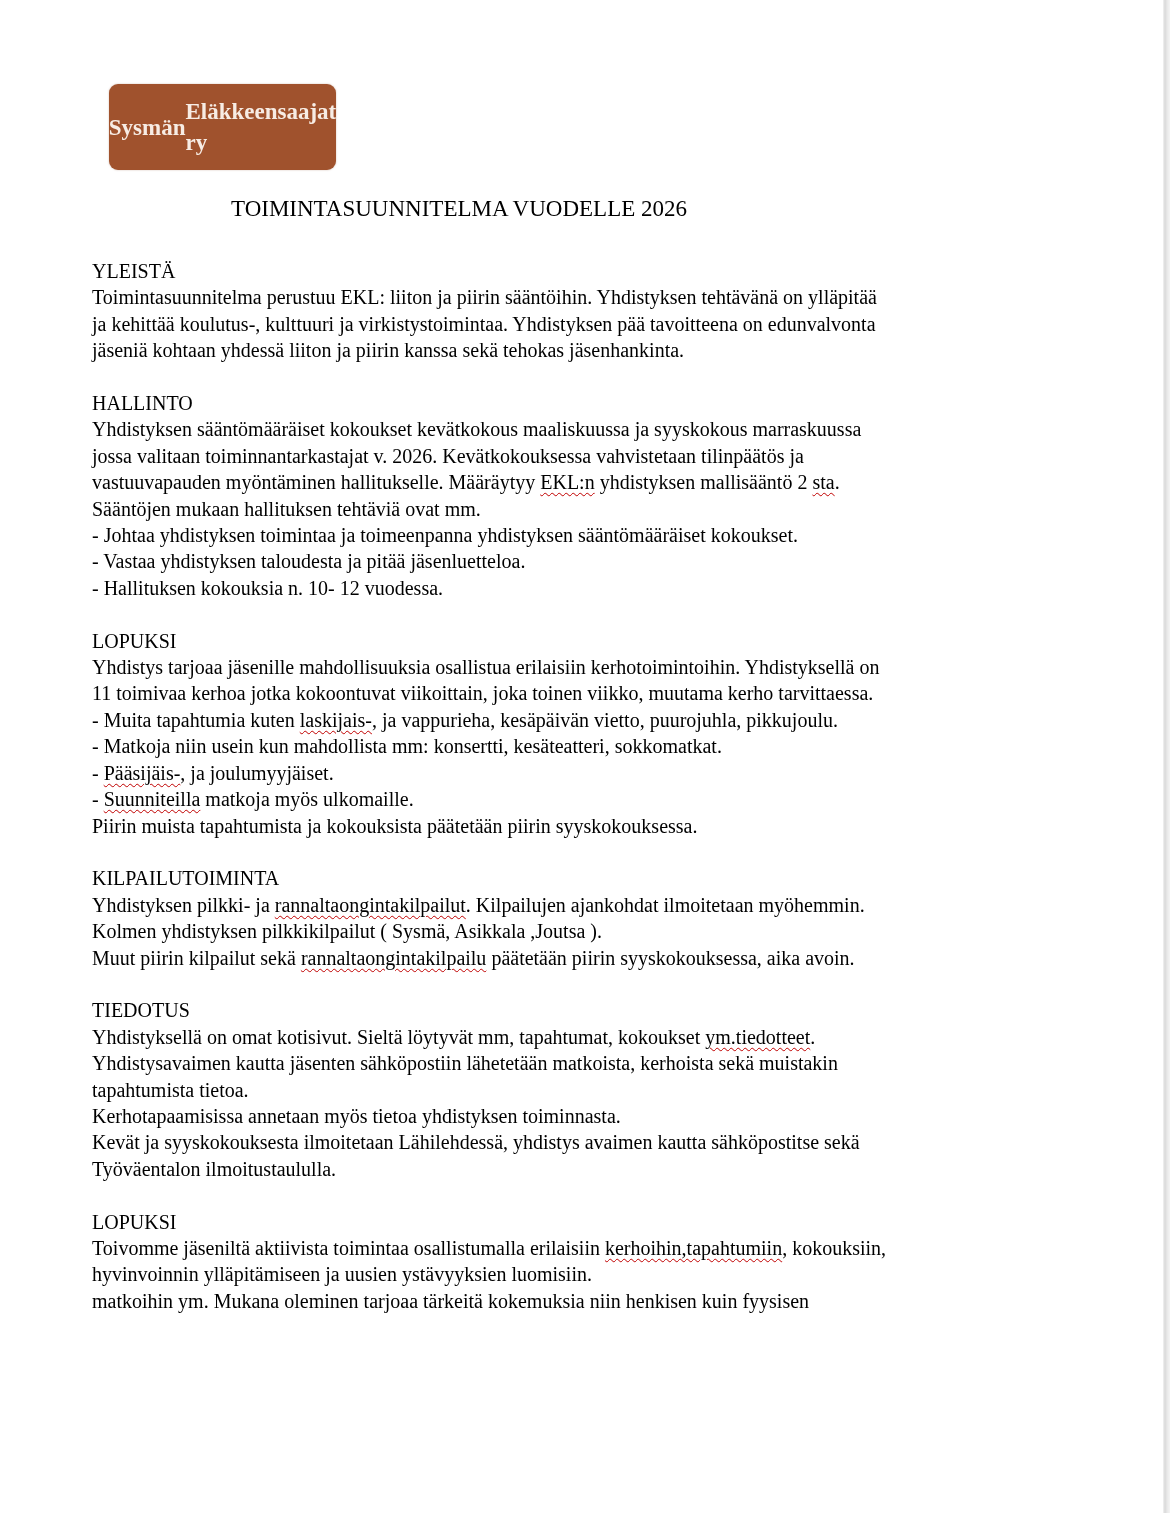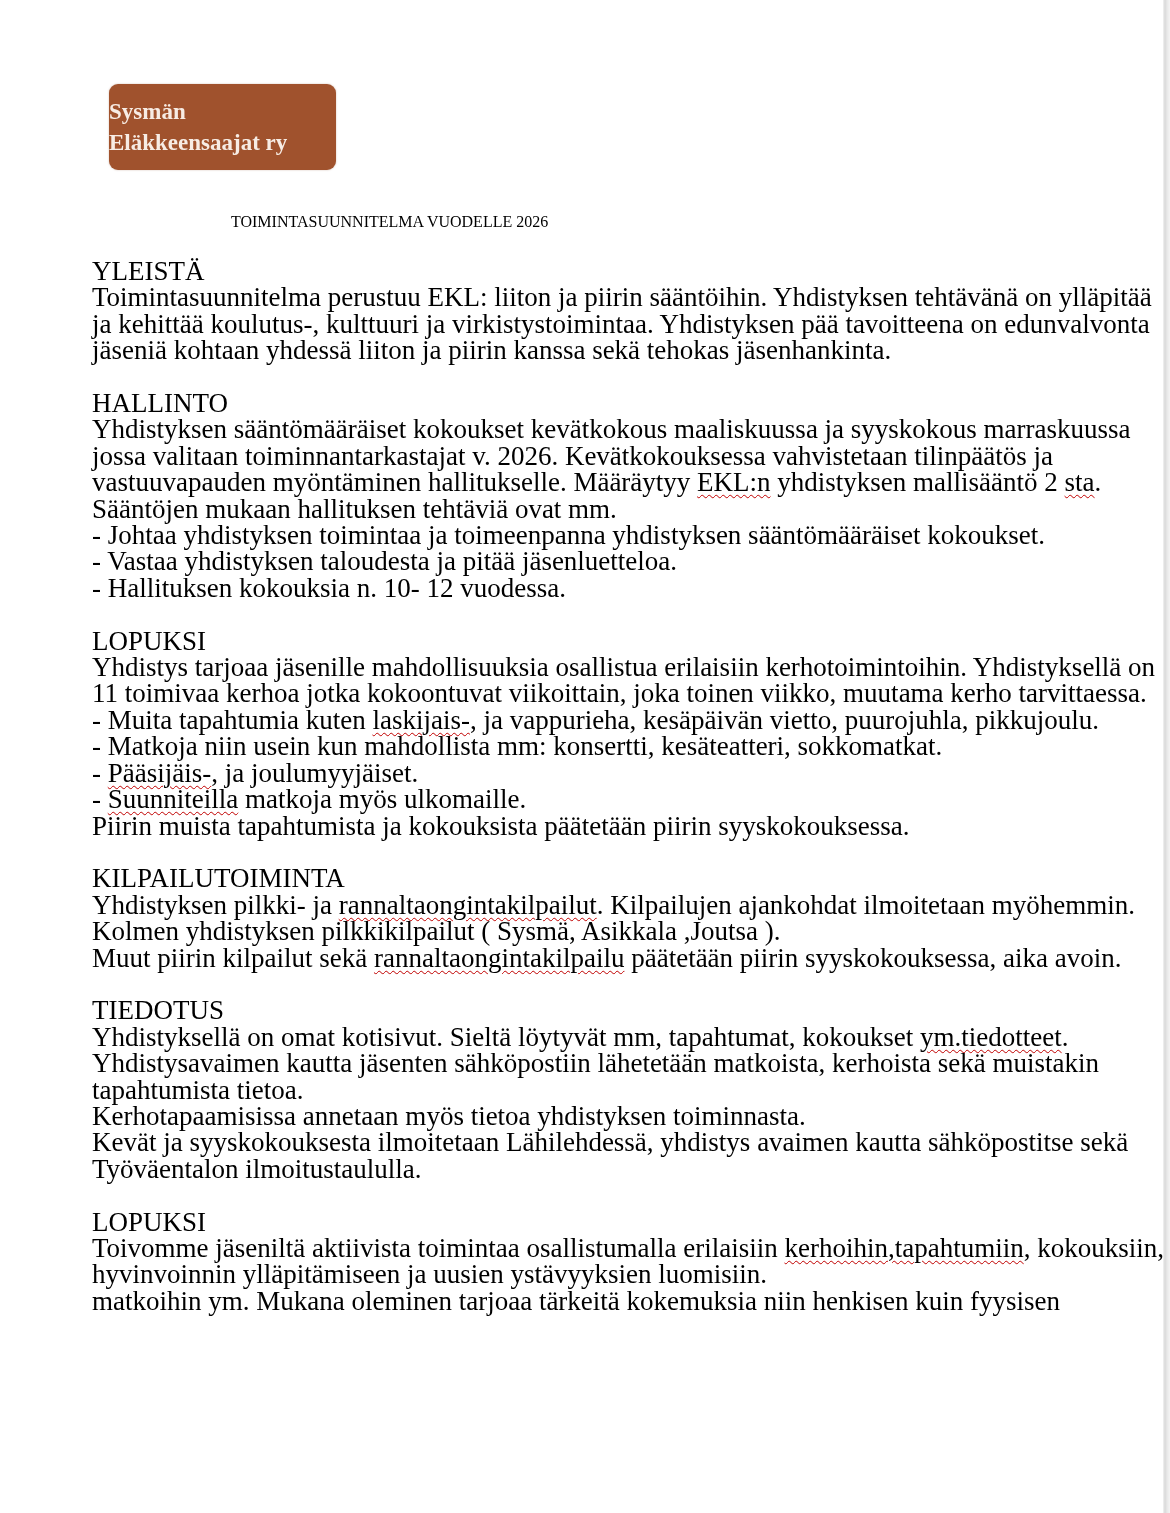--- a/index.html
+++ b/index.html
@@ -34,44 +34,44 @@
     .logo {
       position: absolute;
       left: 109px;
       top: 84px;
       width: 227px;
       height: 86px;
       background: #a0522d;
       border-radius: 9px;
       box-shadow: 0 0 2px rgba(120, 60, 30, 0.35);
       display: flex;
-      flex-direction: column;
+      align-items: center;
       justify-content: center;
       color: #f7ece4;
       font-family: "Liberation Serif", "DejaVu Serif", serif;
       font-weight: bold;
       font-size: 23px;
       line-height: 31px;
     }
     .logo span { display: block; }
     .doc-title {
       position: absolute;
       left: 231px;
-      top: 209px;
-      font-size: 16px;
+      top: 196px;
+      font-size: 23px;
       line-height: 26px;
       white-space: nowrap;
       font-family: Liberation Serif, serif;
     }
     .content {
       position: absolute;
       left: 92px;
       top: 258px;
       width: 1000px;
-      font-size: 27px;
+      font-size: 20px;
       line-height: 26.4px;
     }
     .section {
       margin: 0 0 26.4px 0;
     }
     .section-heading {
       display: block;
       white-space: nowrap;
     }
     .line {

